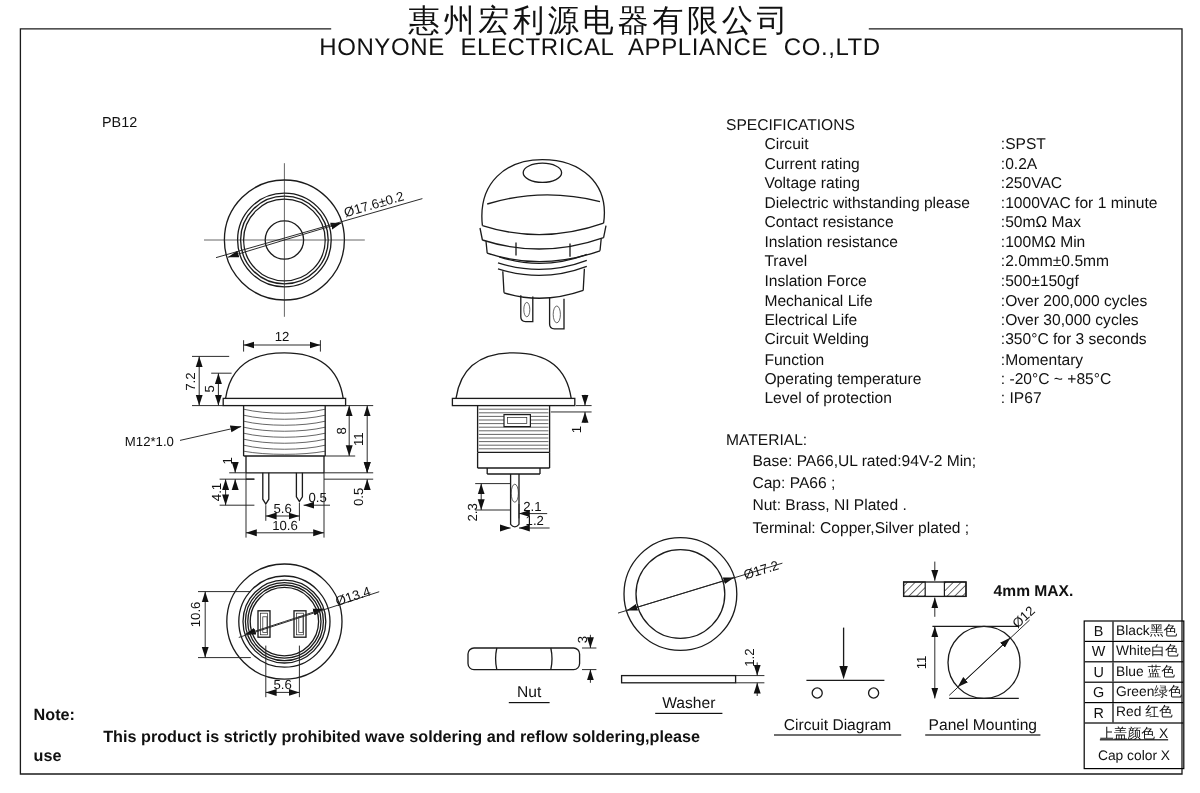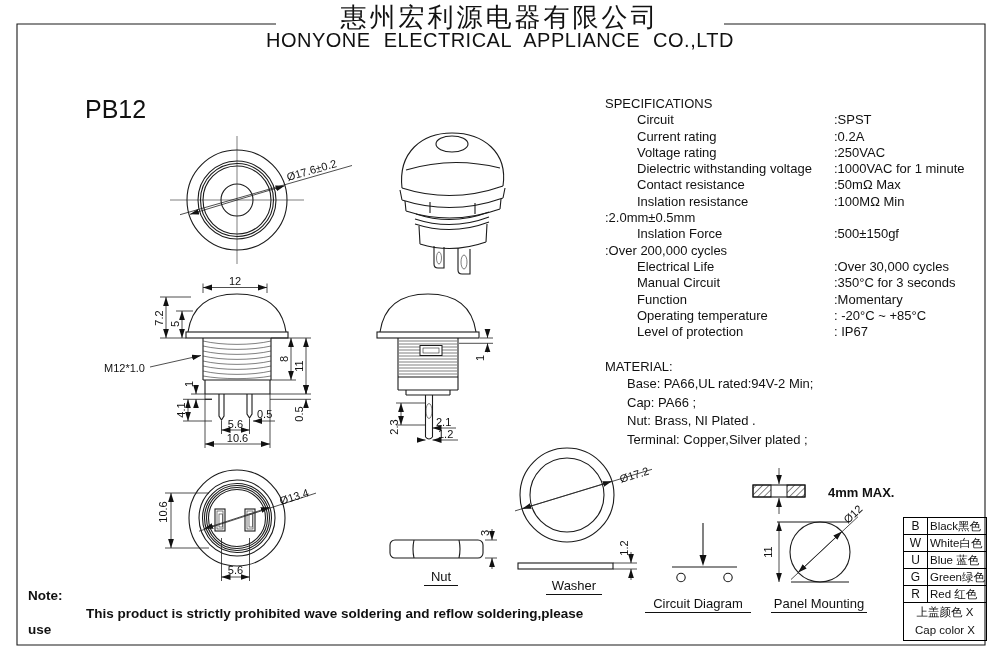--- a/index.html
+++ b/index.html
@@ -1,41 +1,41 @@
 <!DOCTYPE html>
 <html><head>
 <meta charset="utf-8">
 <style>
   html,body{margin:0;padding:0;background:#fff;}
   #page{position:relative;width:1000px;height:661px;background:#fff;overflow:hidden;
         font-family:"Liberation Sans","DejaVu Sans",sans-serif;color:#111;}
   .abs{position:absolute;}
   #title-cn{left:0;top:0;width:1000px;text-align:center;font-size:26px;letter-spacing:3px;font-family:"Liberation Serif","DejaVu Serif",serif;}
   #title-en{left:0;top:29px;width:1000px;text-align:center;font-size:20px;letter-spacing:.5px;word-spacing:7px;}
-  #model{left:85px;top:95px;font-size:25px;}
+  #model{left:85px;top:95px;font-size:12px;}
   #specs{left:605px;top:96px;width:385px;font-size:13px;line-height:16.3px;}
   .spec-row{display:flex;}
   .spec-label{width:197px;flex:0 0 197px;margin-left:32px;}
   #material{left:605px;top:358px;font-size:13px;line-height:17px;}
   #material .mline{padding-left:22px;line-height:18.5px;}
   #note{left:28px;top:588px;width:575px;font-size:13.5px;font-weight:bold;line-height:16px;}
   #note .n1{text-indent:58px;margin-top:2px;}
   .dlabel{font-size:13px;border-bottom:1.4px solid #111;text-align:center;padding-bottom:1px;}
   #lbl-nut{left:424px;top:569px;width:34px;}
   #lbl-washer{left:546px;top:578px;width:56px;}
   #lbl-circuit{left:645px;top:596px;width:106px;}
   #lbl-panel{left:771px;top:596px;width:96px;}
   #mmax{left:828px;top:485px;font-size:13px;font-weight:bold;}
   
   #ctable{left:903px;top:517px;width:82px;border:1px solid #000;font-size:11.5px;}
   .crow{display:flex;height:16px;line-height:16px;border-bottom:1px solid #000;}
   .ccode{width:23px;flex:0 0 23px;text-align:center;border-right:1px solid #000;font-size:12px;}
   .cname{padding-left:2px;white-space:nowrap;}
   .ccap{height:37px;text-align:center;font-size:11.5px;line-height:18px;}
-  .ccap-cn{}
+  .ccap-cn{text-decoration:underline;}
   svg{position:absolute;left:0;top:0;}
   svg text{font-family:"Liberation Sans","DejaVu Sans",sans-serif;font-size:11px;fill:#111;}
   .ol{fill:none;stroke:#1b1b1b;stroke-width:1.1;}
   .thin{fill:none;stroke:#2a2a2a;stroke-width:.6;}
   .dim{fill:none;stroke:#222;stroke-width:.8;}
 </style>
 </head>
 <body>
 
 <div id="page">
@@ -269,47 +269,49 @@
       </div>
     <div class="spec-row">
         <span class="spec-label">Current rating</span>
         <span class="spec-value">:0.2A</span>
       </div>
     <div class="spec-row">
         <span class="spec-label">Voltage rating</span>
         <span class="spec-value">:250VAC</span>
       </div>
     <div class="spec-row">
-        <span class="spec-label">Dielectric withstanding voltage</span>
+        <span class="spec-label">Dielectric withstanding please</span>
         <span class="spec-value">:1000VAC for 1 minute</span>
       </div>
     <div class="spec-row">
         <span class="spec-label">Contact resistance</span>
         <span class="spec-value">:50mΩ Max</span>
       </div>
     <div class="spec-row">
         <span class="spec-label">Inslation resistance</span>
         <span class="spec-value">:100MΩ Min</span>
       </div>
     <div class="spec-row">
+        <span class="spec-label">Travel</span>
         <span class="spec-value">:2.0mm±0.5mm</span>
       </div>
     <div class="spec-row">
         <span class="spec-label">Inslation Force</span>
         <span class="spec-value">:500±150gf</span>
       </div>
     <div class="spec-row">
+        <span class="spec-label">Mechanical Life</span>
         <span class="spec-value">:Over 200,000 cycles</span>
       </div>
     <div class="spec-row">
         <span class="spec-label">Electrical Life</span>
         <span class="spec-value">:Over 30,000 cycles</span>
       </div>
     <div class="spec-row">
-        <span class="spec-label">Manual Circuit</span>
+        <span class="spec-label">Circuit Welding</span>
         <span class="spec-value">:350°C for 3 seconds</span>
       </div>
     <div class="spec-row">
         <span class="spec-label">Function</span>
         <span class="spec-value">:Momentary</span>
       </div>
     <div class="spec-row">
         <span class="spec-label">Operating temperature</span>
         <span class="spec-value">: -20°C ~ +85°C</span>
       </div>

